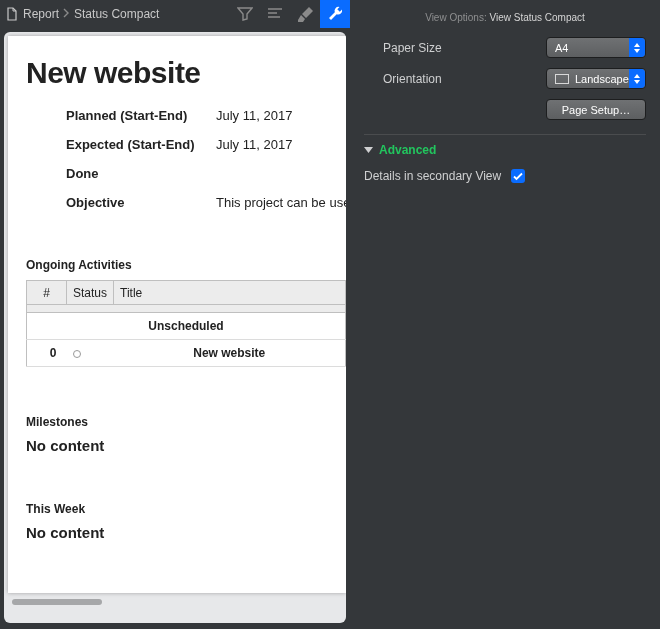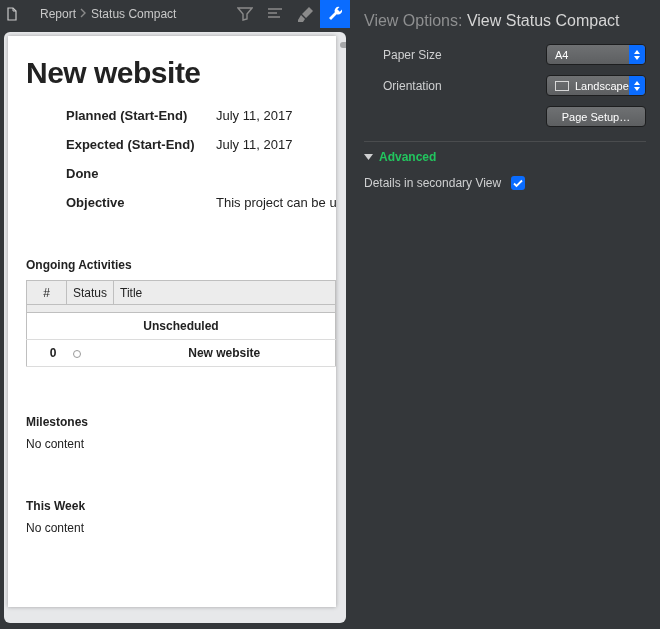--- a/index.html
+++ b/index.html
@@ -29,21 +29,21 @@
   .tbicons { margin-left: auto; display: flex; height: 100%; }
   .tbicon {
     width: 30px; height: 28px; display: flex; align-items: center; justify-content: center;
     cursor: default;
   }
   .tbicon.active { background: #0a6cff; }
   .tbicon svg { display: block; }
 
   .docwrap {
     flex: 1; margin: 4px 4px 6px 4px; background: #e7e8ea;
-    border-radius: 6px; padding: 4px 0 16px 4px; display: flex; flex-direction: row;
+    border-radius: 6px; padding: 4px 0 16px 4px; display: flex; flex-direction: column;
     overflow: hidden;
   }
   .doc {
     background: #fff; flex: 1; overflow: hidden;
     box-shadow: 0 0 4px rgba(0,0,0,0.3);
     padding: 20px 0 20px 18px;
     display: flex; flex-direction: column;
   }
   .docscroll { flex: 1; overflow: hidden; }
   h1.title {
@@ -52,21 +52,21 @@
   }
   .meta { font-size: 13px; }
   .metarow { display: flex; margin-bottom: 14px; margin-left: 40px; }
   .metarow .k { width: 150px; font-weight: 700; }
   .metarow .v { flex: 1; white-space: nowrap; overflow: hidden; }
 
   h2.sect {
     font-size: 12px; font-weight: 700; margin-top: 48px; margin-bottom: 8px;
     font-family: "Helvetica Neue", Arial, sans-serif;
   }
-  .nocontent { font-size: 12px; }
+  .nocontent { font-size: 15px; font-weight: bold; }
 
   table.tbl {
     border-collapse: collapse; width: 100%; font-size: 12px;
     border: 1px solid #bfbfbf;
   }
   table.tbl th {
     background: #ececec; border: 1px solid #bfbfbf; padding: 4px 6px;
     text-align: left; font-weight: 400;
     height: 24px;
   }
@@ -83,21 +83,21 @@
     height: 10px; margin: 4px 6px 0 4px;
     position: relative;
   }
   .hscroll .thumb {
     position: absolute; left: 0; top: 2px; height: 6px; width: 90px;
     background: #a6a7a9; border-radius: 3px;
   }
 
   
   .panel-title {
-    font-size: 16px; color: #d5d5d5; margin: 4px 0 14px 0;
+    text-align: center; font-size: 10px; color: #d5d5d5; margin: 4px 0 14px 0;
   }
   .panel-title .lbl { color: #8e8f90; }
   .formrow {
     display: flex; align-items: center; margin-bottom: 10px;
   }
   .formrow .flabel { flex: 1; color: #cfd0d1; font-size: 12px; margin-left: 19px; }
   .ctl {
     width: 100px; height: 21px; border-radius: 4px;
     display: flex; align-items: center;
     font-size: 11px; color: #fff;
@@ -133,21 +133,21 @@
 
 <div class="app">
 
   <div class="left">
     <div class="toolbar">
       <div class="crumb">
         <svg width="12" height="14" viewBox="0 0 12 14">
             <path fill="none" stroke="#c8c8c8" stroke-width="1.2" d="M2 1h5l3 3v9H2z"></path>
             <path fill="none" stroke="#c8c8c8" stroke-width="1" d="M7 1v3h3"></path>
           </svg>
-        <span style="margin-left:22px">Report</span>
+        <span style="margin-left:5px">Report</span>
         <span class="sep">
           <svg width="7" height="10" viewBox="0 0 7 10">
               <path fill="none" stroke="#8a8a8a" stroke-width="1.4" d="M1 1l4 4-4 4"></path>
             </svg>
         </span>
         <span>Status Compact</span>
       </div>
       <div class="tbicons">
         <div class="tbicon">
           <svg width="16" height="14" viewBox="0 0 16 14">

